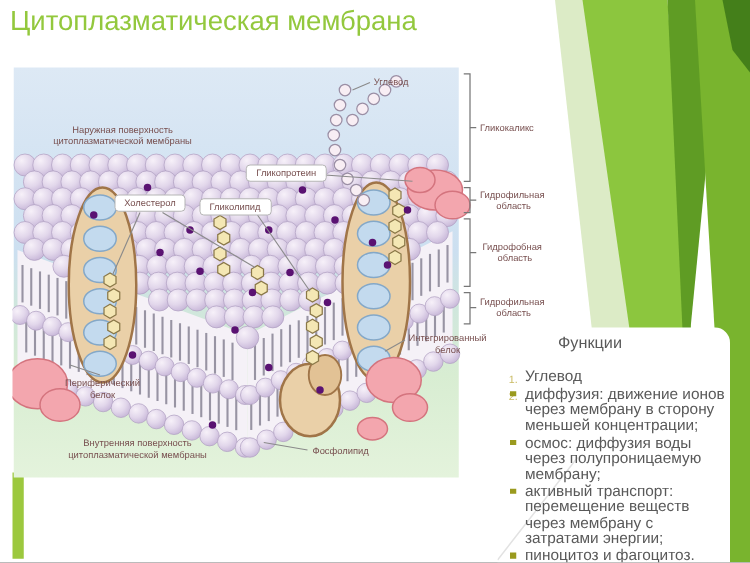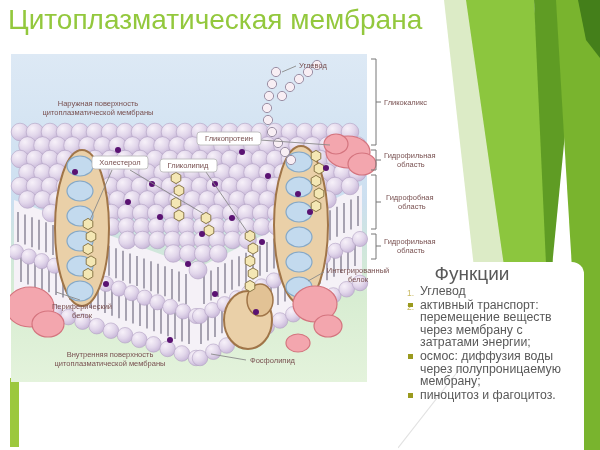--- a/index.html
+++ b/index.html
@@ -1,27 +1,27 @@
 <!DOCTYPE html>
 <html><head>
 <meta charset="utf-8">
 <style>
   html,body{margin:0;padding:0;background:#888;}
   .slide{position:relative;width:600px;height:450px;background:#fff;overflow:hidden;
          font-family:"Liberation Sans",sans-serif;}
-  .slide-title{position:absolute;left:8px;top:4px;font-size:28px;font-weight:400;
+  .slide-title{position:absolute;left:8px;top:4px;font-size:22px;font-weight:400;
          color:#93c83d;letter-spacing:0;}
   .decor{position:absolute;left:400px;top:0;width:200px;height:450px;}
   .green-bar{position:absolute;left:10px;top:378px;width:9px;height:69px;background:#9cc83e;}
   #mem{position:absolute;left:10px;top:52px;}
   .fn-panel{position:absolute;left:398px;top:262px;width:186px;height:188px;background:#fff;
          border-radius:6px 12px 0 0;color:#595959;font-size:12.3px;line-height:12.5px;}
   .panel-line{position:absolute;left:0;top:0;pointer-events:none;}
   .fn-inner{position:relative;}
-  .fn-title{font-size:19px;margin:6px 0 4px 14px;width:120px;text-align:center;}
+  .fn-title{font-size:13px;margin:6px 0 14px 14px;width:120px;text-align:center;}
   .fn-item{position:relative;padding-left:22px;margin-top:1.5px;width:160px;}
   .num-marker{position:absolute;left:9px;top:2px;font-size:8.5px;color:#c9ba62;}
   .sq{position:absolute;left:10px;top:4px;width:4.5px;height:4.5px;background:#9a9a1e;}
 </style>
 </head>
 <body>
 
 <div class="slide">
 
   <svg class="decor" viewBox="0 0 200 450" width="200" height="450">
@@ -539,27 +539,31 @@
       <div class="fn-item">
         <span class="num-marker">1.</span>
         <span>Углевод</span>
       </div>
       <div class="fn-item">
         <span class="num-marker">2.</span>
       </div>
 
       <div class="fn-item">
         <span class="sq"></span>
-        <span>активный транспорт: перемещение веществ через мембрану с затратами энергии;</span>
+        <span>диффузия: движение ионов через мембрану в сторону меньшей концентрации;</span>
       </div>
       <div class="fn-item">
         <span class="sq"></span>
         <span>осмос: диффузия воды через полупроницаемую мембрану;</span>
       </div>
       <div class="fn-item">
         <span class="sq"></span>
+        <span>активный транспорт: перемещение веществ через мембрану с затратами энергии;</span>
+      </div>
+      <div class="fn-item">
+        <span class="sq"></span>
         <span>пиноцитоз и фагоцитоз.</span>
       </div>
 
     </div>
   </div>
 
 </div>
 
 </body></html>

